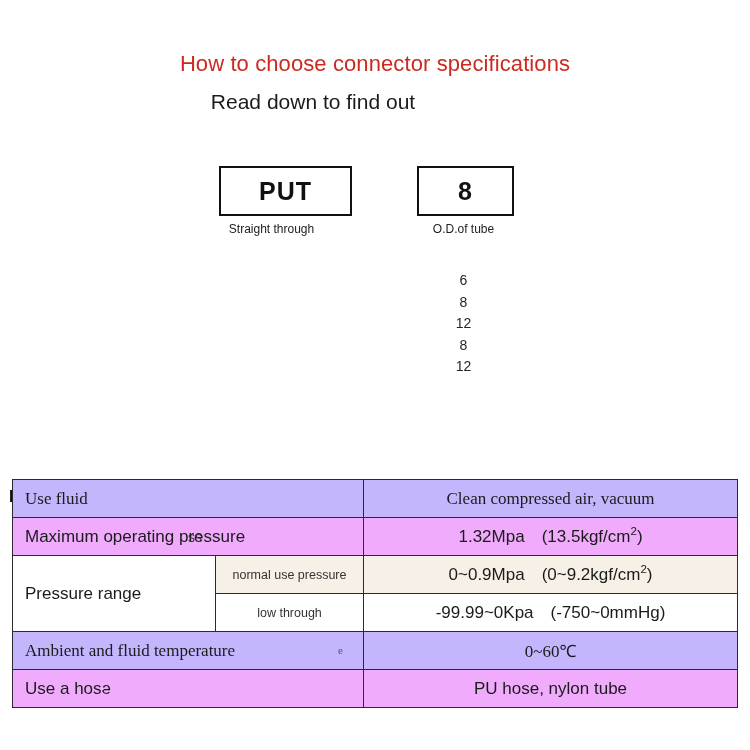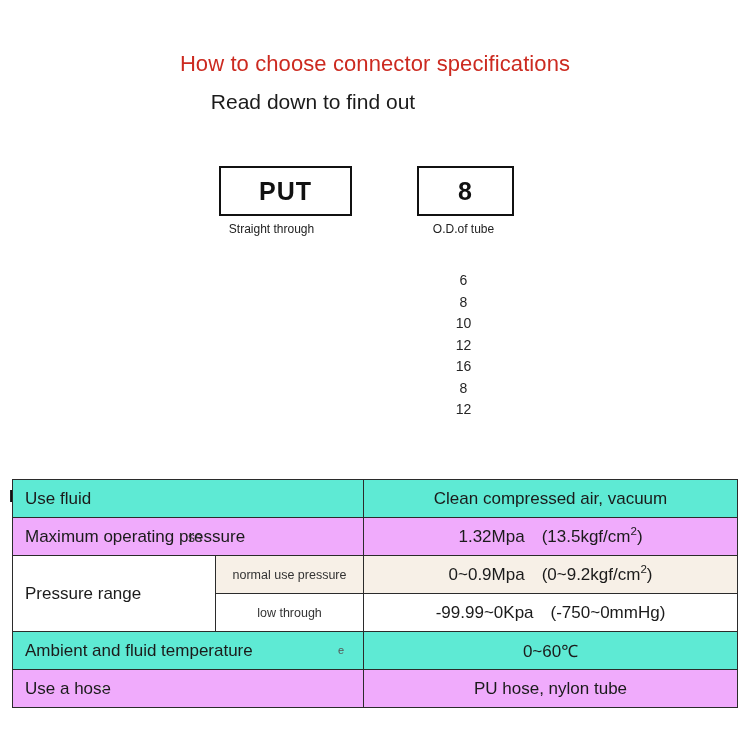--- a/index.html
+++ b/index.html
@@ -132,21 +132,21 @@
     position: relative;
   }
   .spec-table td.value {
     text-align: center;
   }
   .spec-table td.sublabel {
     text-align: center;
     font-size: 12.5px;
     color: #333333;
   }
-  .row-beige td { background: #5eead4; }
+  .row-beige td { background: #c4b5fd; font-family: Liberation Serif, serif; }
   .row-white td { background: #f0abfc; }
   td.beige { background: #f7f0e7 !important; margin-top: 12px; }
   td.white { background: #ffffff !important; }
   .val-small { font-size: 14.5px; }
   .val-tiny { font-size: 13.5px; }
   sup { font-size: 0.68em; vertical-align: super; }
 
   
   .artifact-overlap {
     position: absolute;
@@ -180,23 +180,21 @@
 
 <div class="code-box" id="box-series">PUT</div>
 <div class="code-caption" id="caption-series">Straight through</div>
 
 <div class="code-box" id="box-size">8</div>
 <div class="code-caption" id="caption-size">O.D.of tube</div>
 
 <div class="option-list">
   <div class="option-item">6</div>
   <div class="option-item">8</div>
-  <div class="option-item">10</div>
   <div class="option-item">12</div>
-  <div class="option-item">16</div>
   <div class="option-item">8</div>
   <div class="option-item">12</div>
 </div>
 
 <div class="series-heading">PUT Series</div>
 
 <table class="spec-table">
   <colgroup>
     <col style="width:203px">
     <col style="width:148px">

